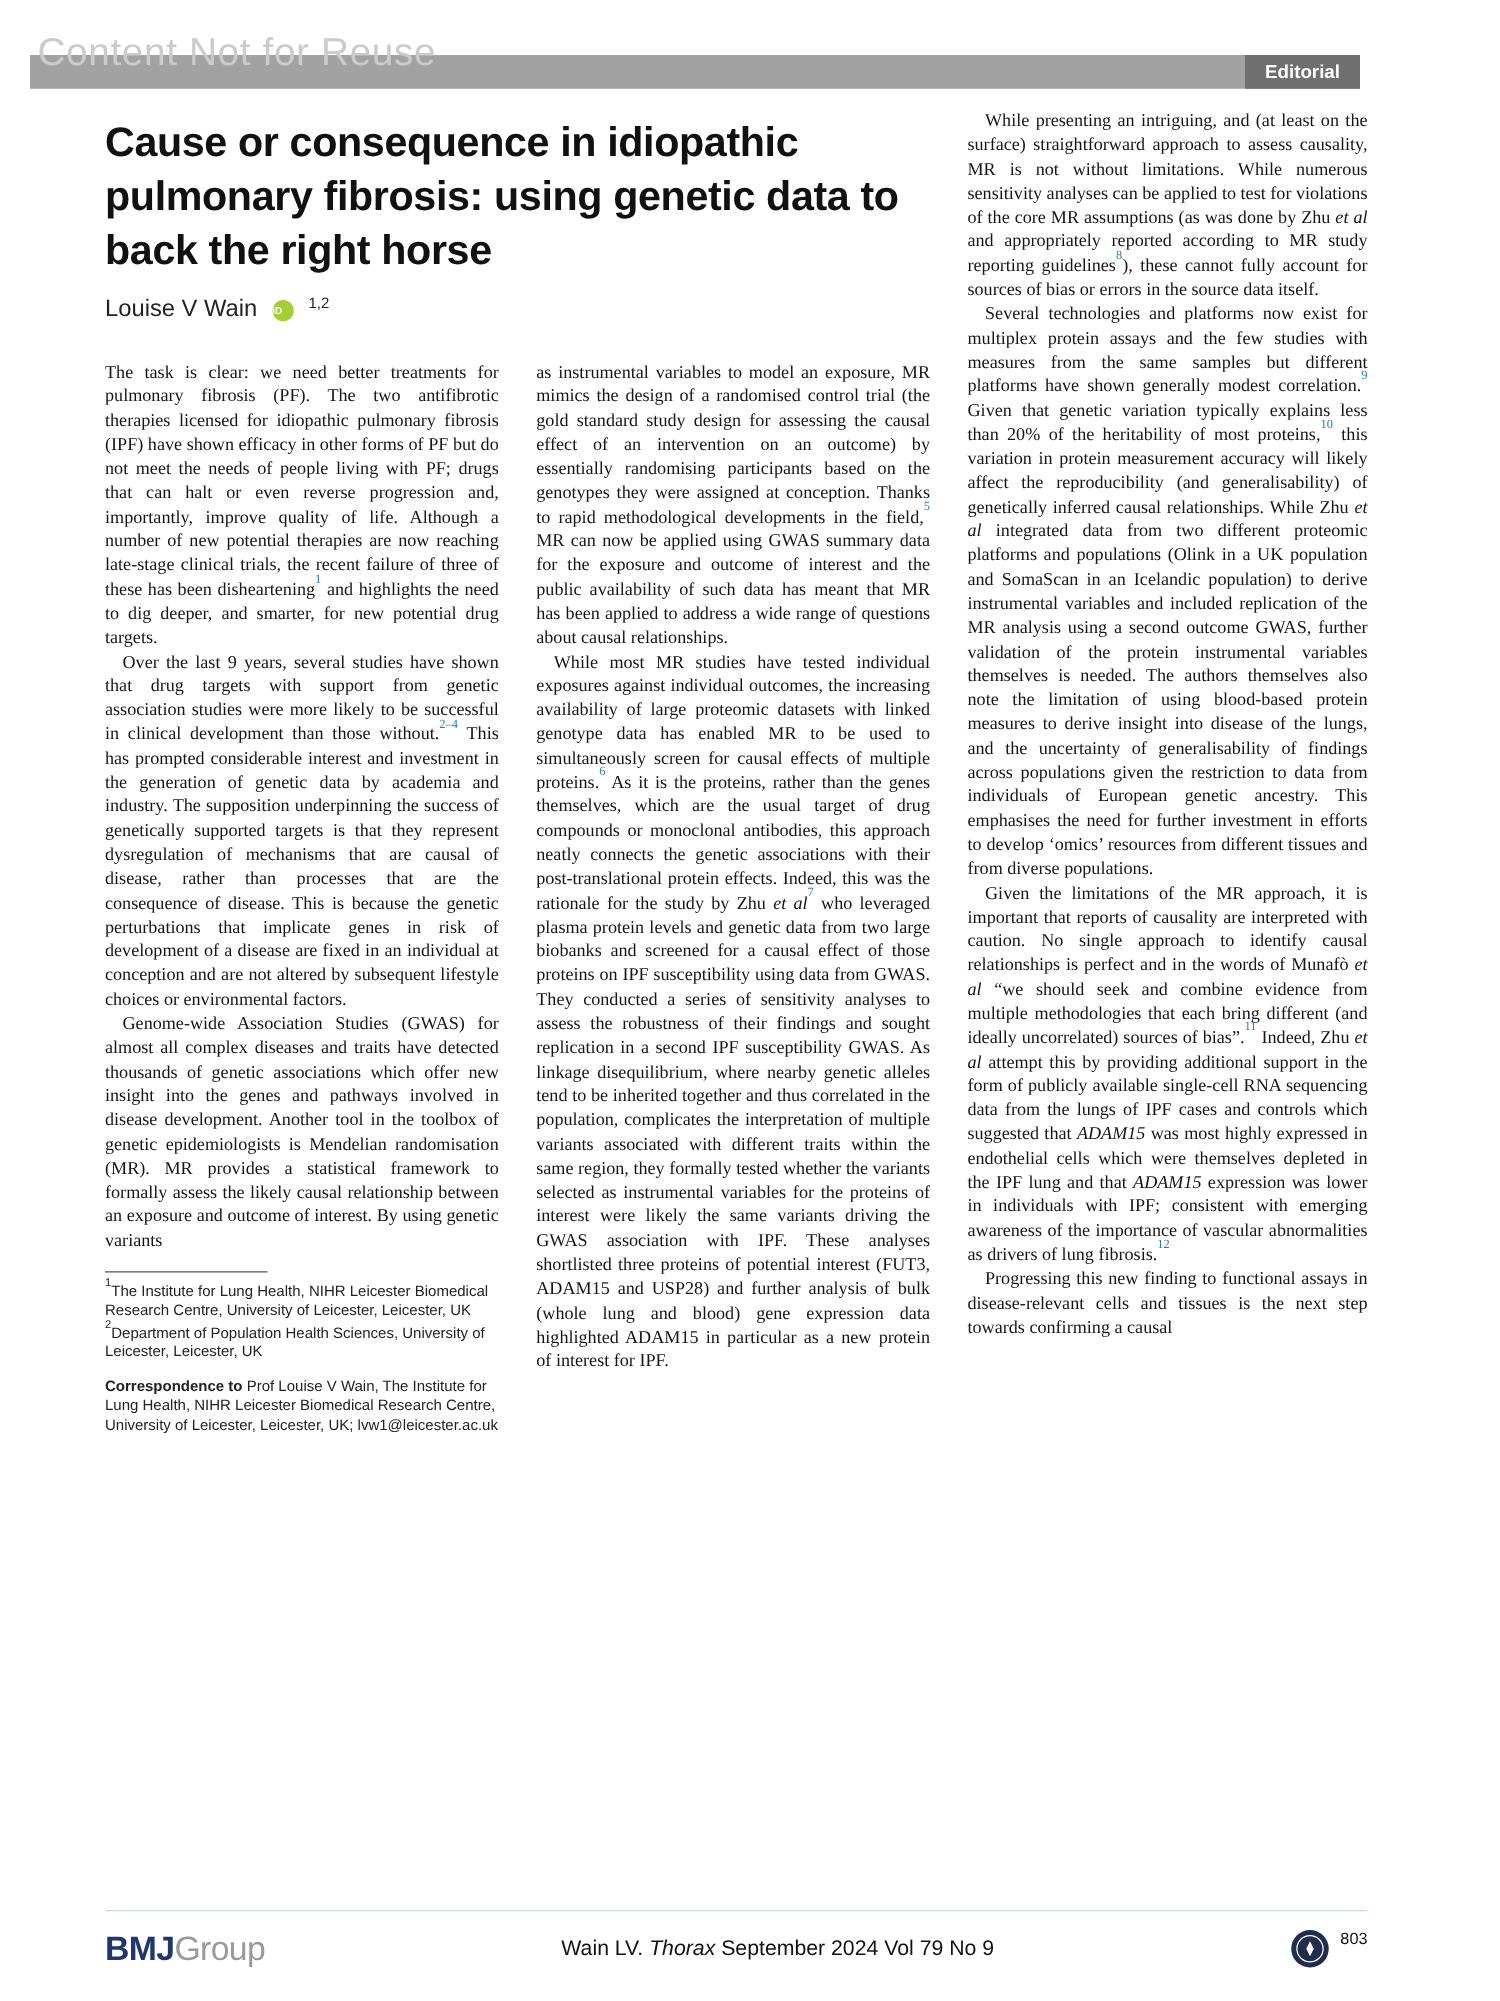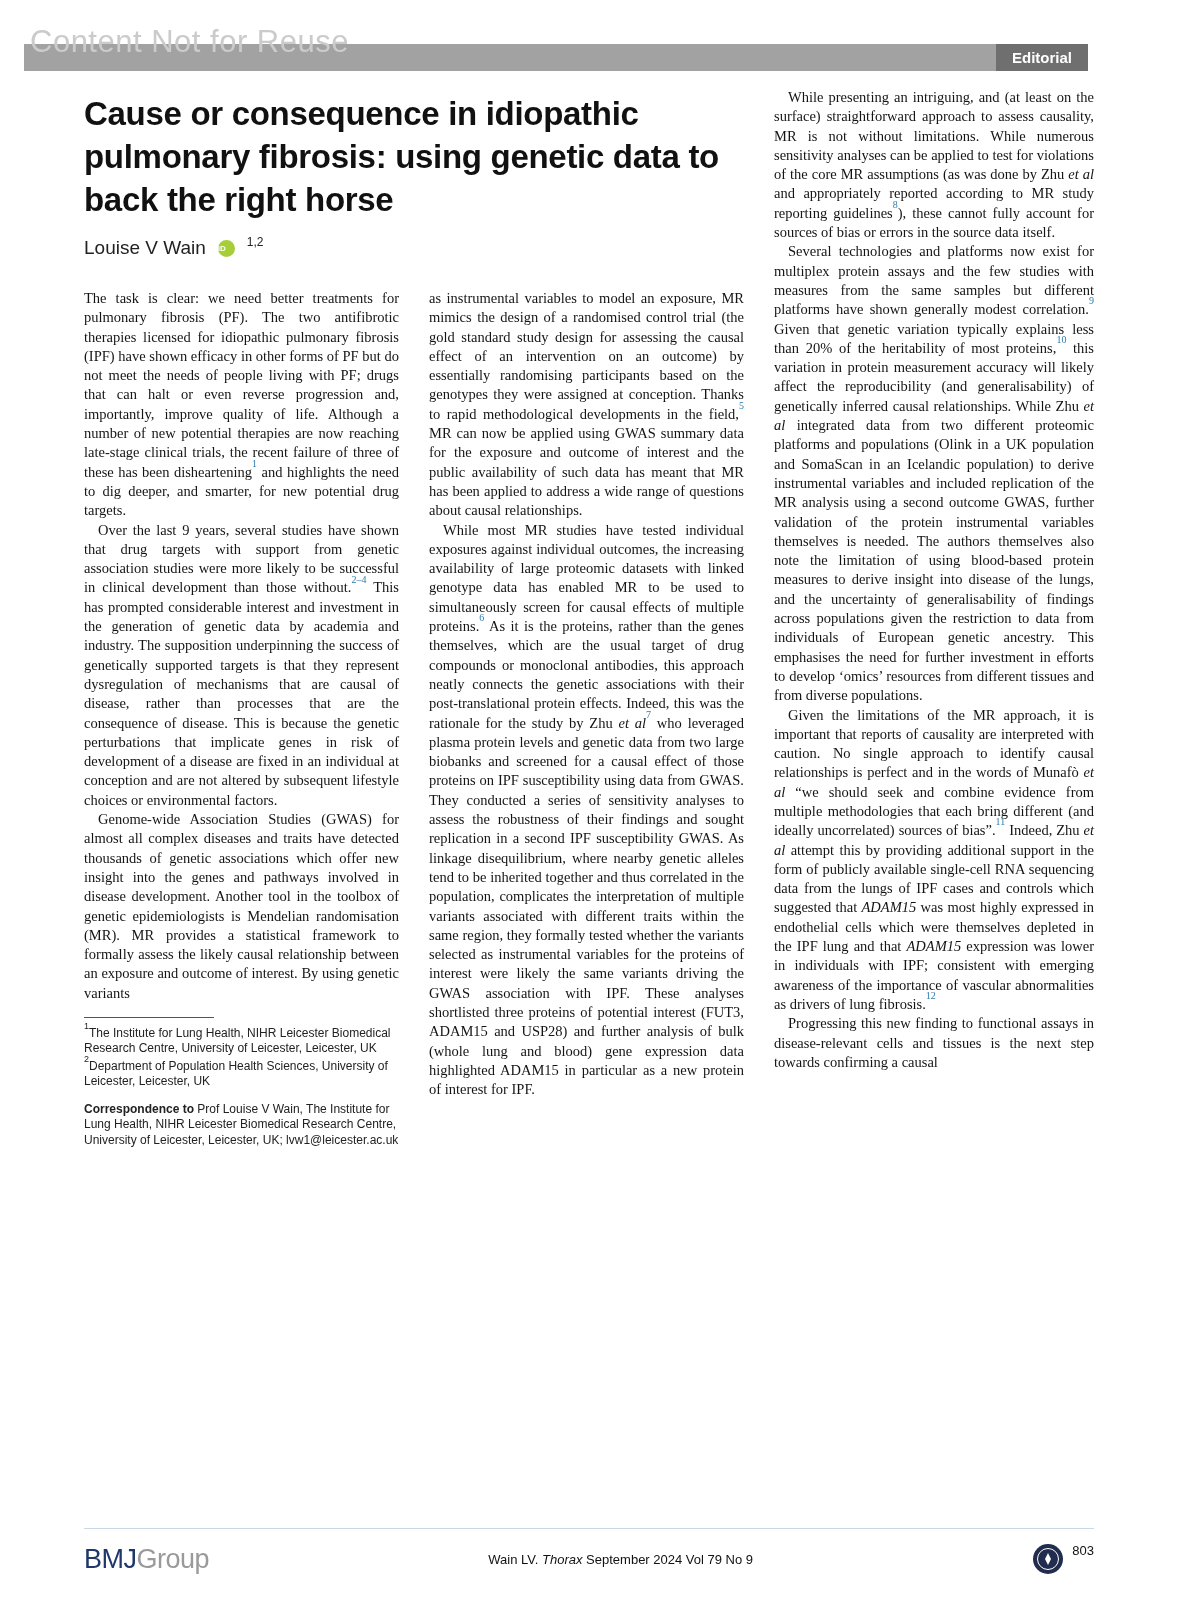--- a/index.html
+++ b/index.html
@@ -46,23 +46,23 @@
   .fn{margin-bottom:2px;}
   .fn sup.ref{color:#222;top:-3px;font-size:9px;}
   .fn.corr{margin-top:12px;}
   .fn b{font-weight:700;}
 
   
   .footer{position:absolute;left:84px;right:106px;bottom:26px;}
   .footer-rule{height:1px;background:var(--footer-rule,#c9d7e6);margin-bottom:14px;}
   .footer-row{display:flex;align-items:center;justify-content:space-between;}
   .publisher{font-family:"Liberation Sans",sans-serif;font-size:27px;letter-spacing:-0.5px;}
-  .publisher .bmj{font-weight:400;color:var(--bmj-navy,#20376b);}
+  .publisher .bmj{font-weight:700;color:var(--bmj-navy,#20376b);}
   .publisher .group{font-weight:400;color:#9a9a9a;}
-  .citation p{margin:0;font-family:"Liberation Sans",sans-serif;font-size:13px;color:#111;}
+  .citation p{margin:0;font-family:"Liberation Sans",sans-serif;font-size:17px;color:#111;}
   .pageno-wrap{display:flex;gap:8px;}
   .pageno{font-family:"Liberation Sans",sans-serif;font-size:13px;color:#111;}
   .seal{display:inline-flex;width:32px;height:32px;}
 </style>
 </head>
 <body>
 
 <div class="page">
 
   <div class="watermark">Content Not for Reuse</div>

